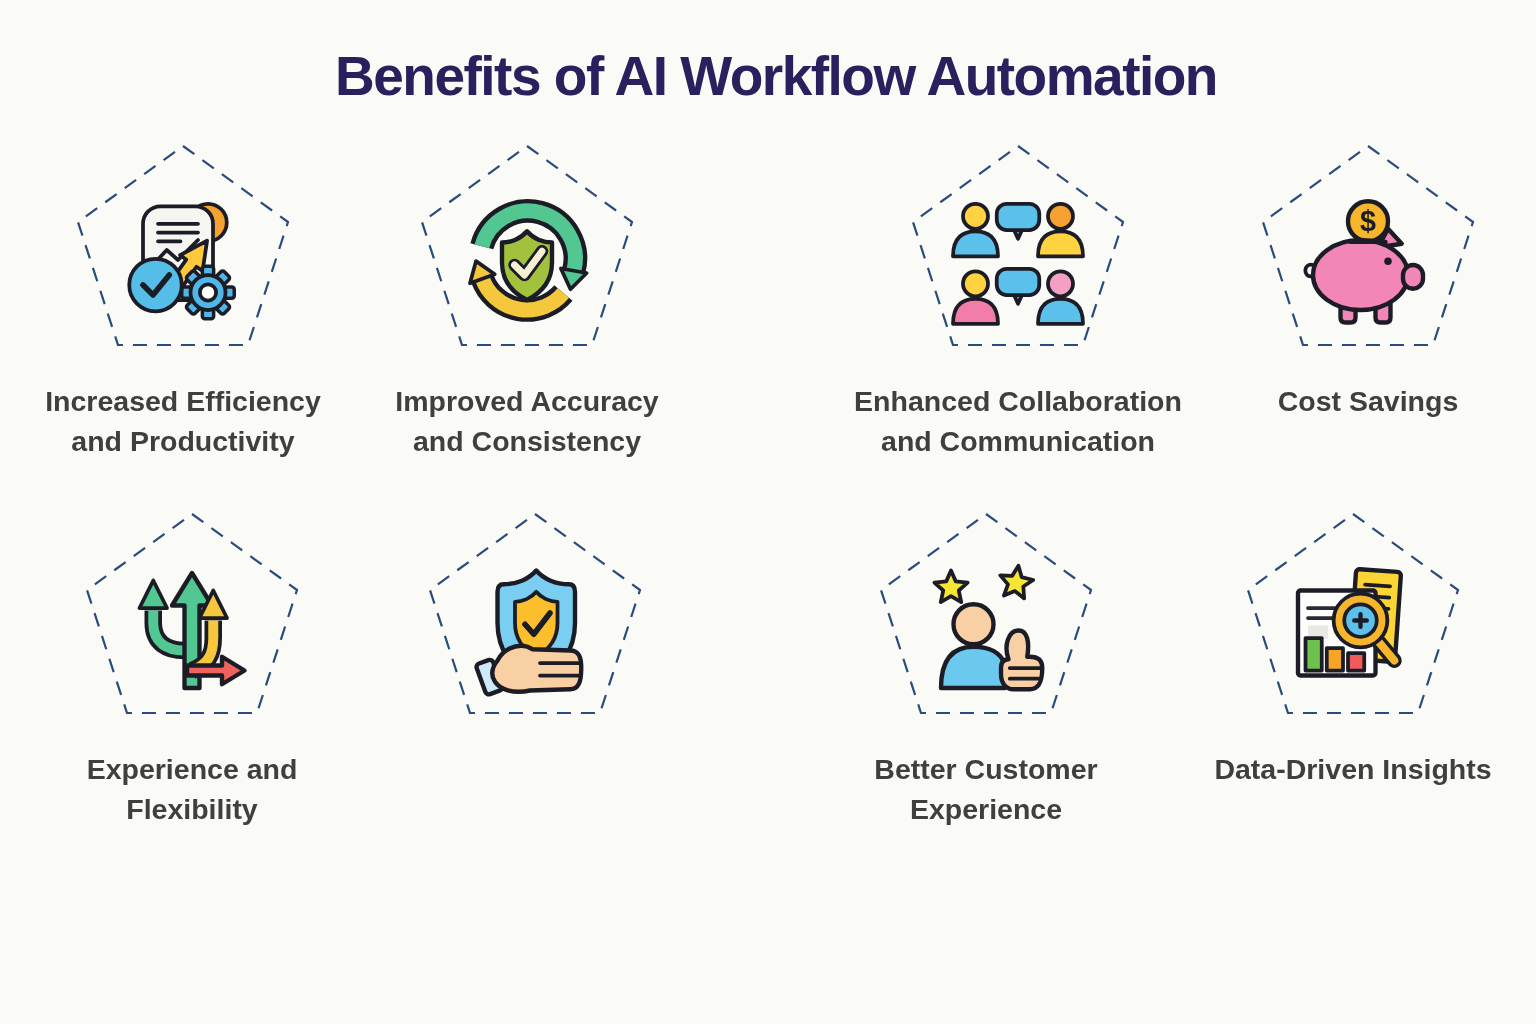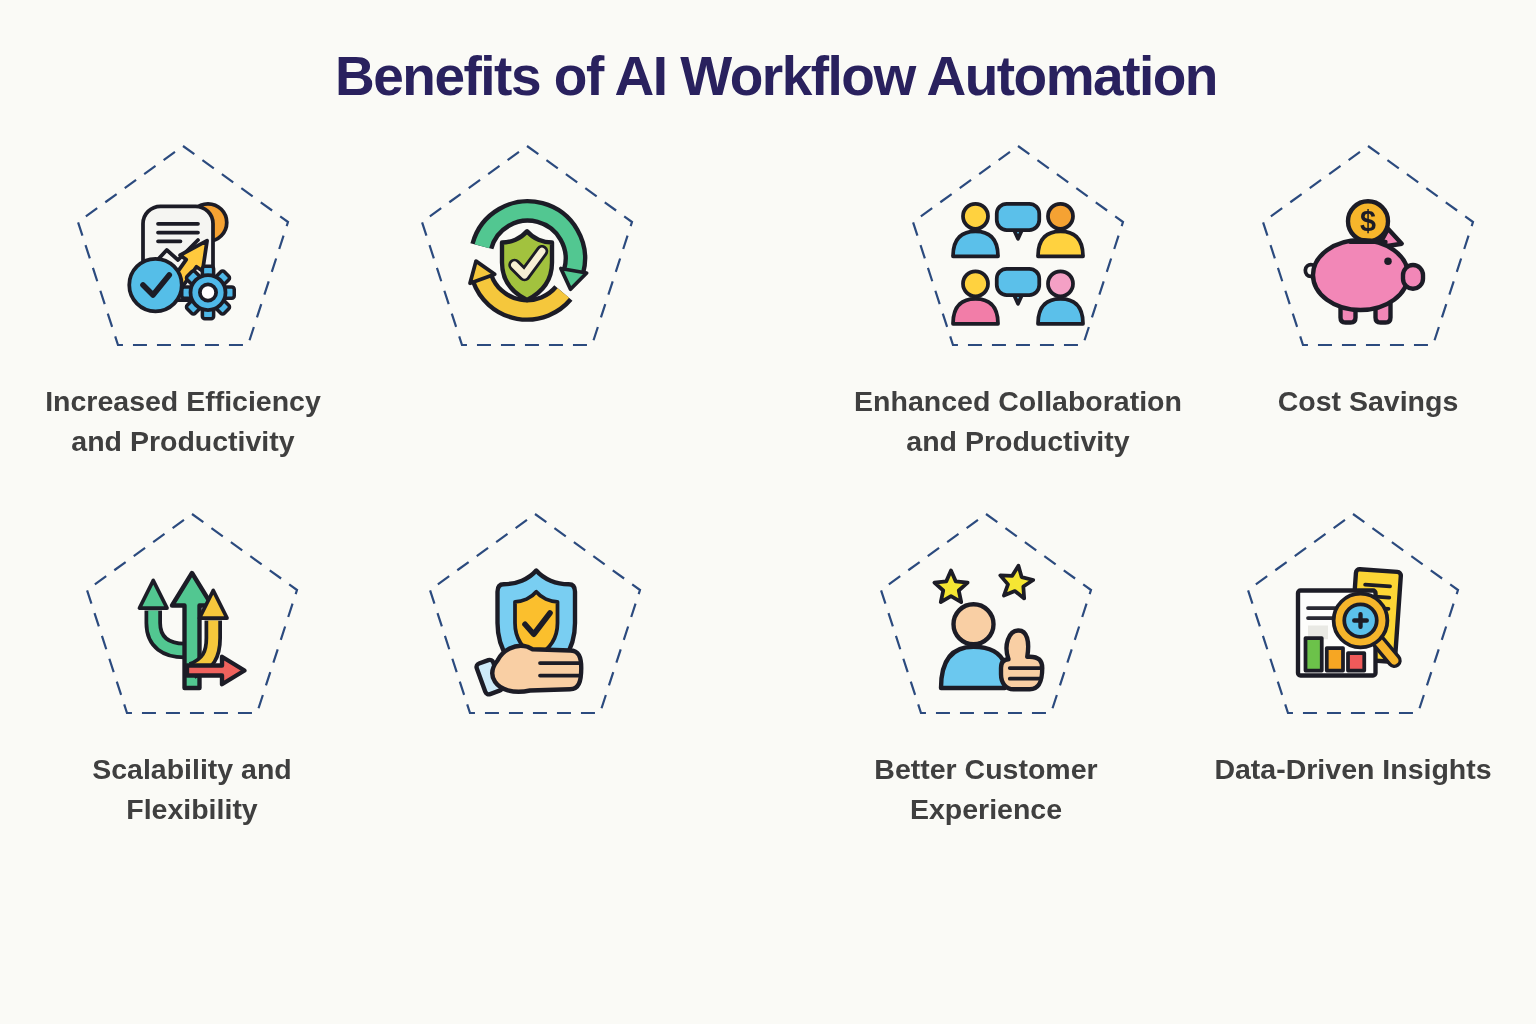--- a/index.html
+++ b/index.html
@@ -79,20 +79,22 @@
         <path d="M107.7,66.4 L94.8,79.4 L87.1,62.8 Z" fill="#52C791" stroke="#1c1c26" stroke-width="3"></path>
         <path d="M89.1,82.4 A38,38 0 0 1 24.3,71" stroke="#1c1c26" stroke-width="19"></path>
         <path d="M89.1,82.4 A38,38 0 0 1 24.3,71" stroke="#F5C73C" stroke-width="12"></path>
         <path d="M19.2,56.9 L14.4,74.6 L34.2,67.4 Z" fill="#F5C73C" stroke="#1c1c26" stroke-width="3"></path>
         <path d="M60,33 C55,39 47,42 40,42 L40,58 C40,72 48,82 60,88 C72,82 80,72 80,58 L80,42 C73,42 65,39 60,33 Z" fill="#A2C23E" stroke="#1c1c26" stroke-width="3.5"></path>
         <path d="M50,60 L58,68 L72,49" stroke="#1c1c26" stroke-width="10" stroke-linecap="round"></path>
         <path d="M50,60 L58,68 L72,49" stroke="#F7F0D4" stroke-width="5.5" stroke-linecap="round"></path>
       </g>
     </svg>
   </div>
+  <div class="label">Improved Accuracy
+and Consistency</div>
 </div>
 
 <div class="benefit" style="left:828px;top:140px">
   <div class="pent-wrap">
     <svg class="pentagon" width="240" height="220" viewBox="0 0 240 220">
       <polygon points="120,6 225,82 185,205 55,205 15,82"></polygon>
     </svg>
     <svg class="icon" width="150" height="150" viewBox="0 0 120 120">
       <g stroke="#1c1c26" stroke-width="3" stroke-linejoin="round">
         <g transform="translate(26,36)">
@@ -116,21 +118,21 @@
           <rect x="-17" y="-11" width="34" height="21" rx="8" fill="#5BC0EA"></rect>
         </g>
         <g transform="translate(60,74)">
           <path d="M-5,6 L5,6 L0,17 Z" fill="#5BC0EA"></path>
           <rect x="-17" y="-11" width="34" height="21" rx="8" fill="#5BC0EA"></rect>
         </g>
       </g>
     </svg>
   </div>
   <div class="label">Enhanced Collaboration
-and Productivity</div>
+and Communication</div>
 </div>
 
 <div class="benefit" style="left:1178px;top:140px">
   <div class="pent-wrap">
     <svg class="pentagon" width="240" height="220" viewBox="0 0 240 220">
       <polygon points="120,6 225,82 185,205 55,205 15,82"></polygon>
     </svg>
     <svg class="icon" width="150" height="150" viewBox="0 0 120 120">
       <g stroke="#1c1c26" stroke-linejoin="round" stroke-linecap="round">
         <circle cx="60" cy="25" r="16" fill="#F6B52B" stroke-width="3.5"></circle>
@@ -160,21 +162,21 @@
         <path d="M54,74 C40,74 29,68 29,52 L29,42" stroke="#52C791" stroke-width="8" fill="none"></path>
         <path d="M29,18 L18,40 L40,40 Z" fill="#52C791" stroke-width="3"></path>
         <path d="M54,104 L54,38 L44,38 L60,12 L76,38 L66,38 L66,104 Z" fill="#52C791" stroke-width="3.5"></path>
         <path d="M60,90 C73,85 77,77 77,64 L77,50" stroke="#1c1c26" stroke-width="14" fill="none"></path>
         <path d="M60,90 C73,85 77,77 77,64 L77,50" stroke="#F5C73C" stroke-width="8" fill="none"></path>
         <path d="M77,26 L66,48 L88,48 Z" fill="#F5C73C" stroke-width="3"></path>
         <path d="M56,86 L84,86 L84,79 L102,90 L84,101 L84,94 L56,94 Z" fill="#F0625D" stroke-width="3.5"></path>
       </g>
     </svg>
   </div>
-  <div class="label">Scalability and
+  <div class="label">Experience and
 Flexibility</div>
 </div>
 
 <div class="benefit" style="left:345px;top:508px">
   <div class="pent-wrap">
     <svg class="pentagon" width="240" height="220" viewBox="0 0 240 220">
       <polygon points="120,6 225,82 185,205 55,205 15,82"></polygon>
     </svg>
     <svg class="icon" width="150" height="150" viewBox="0 0 120 120">
       <g stroke="#1c1c26" stroke-linejoin="round" stroke-linecap="round">

